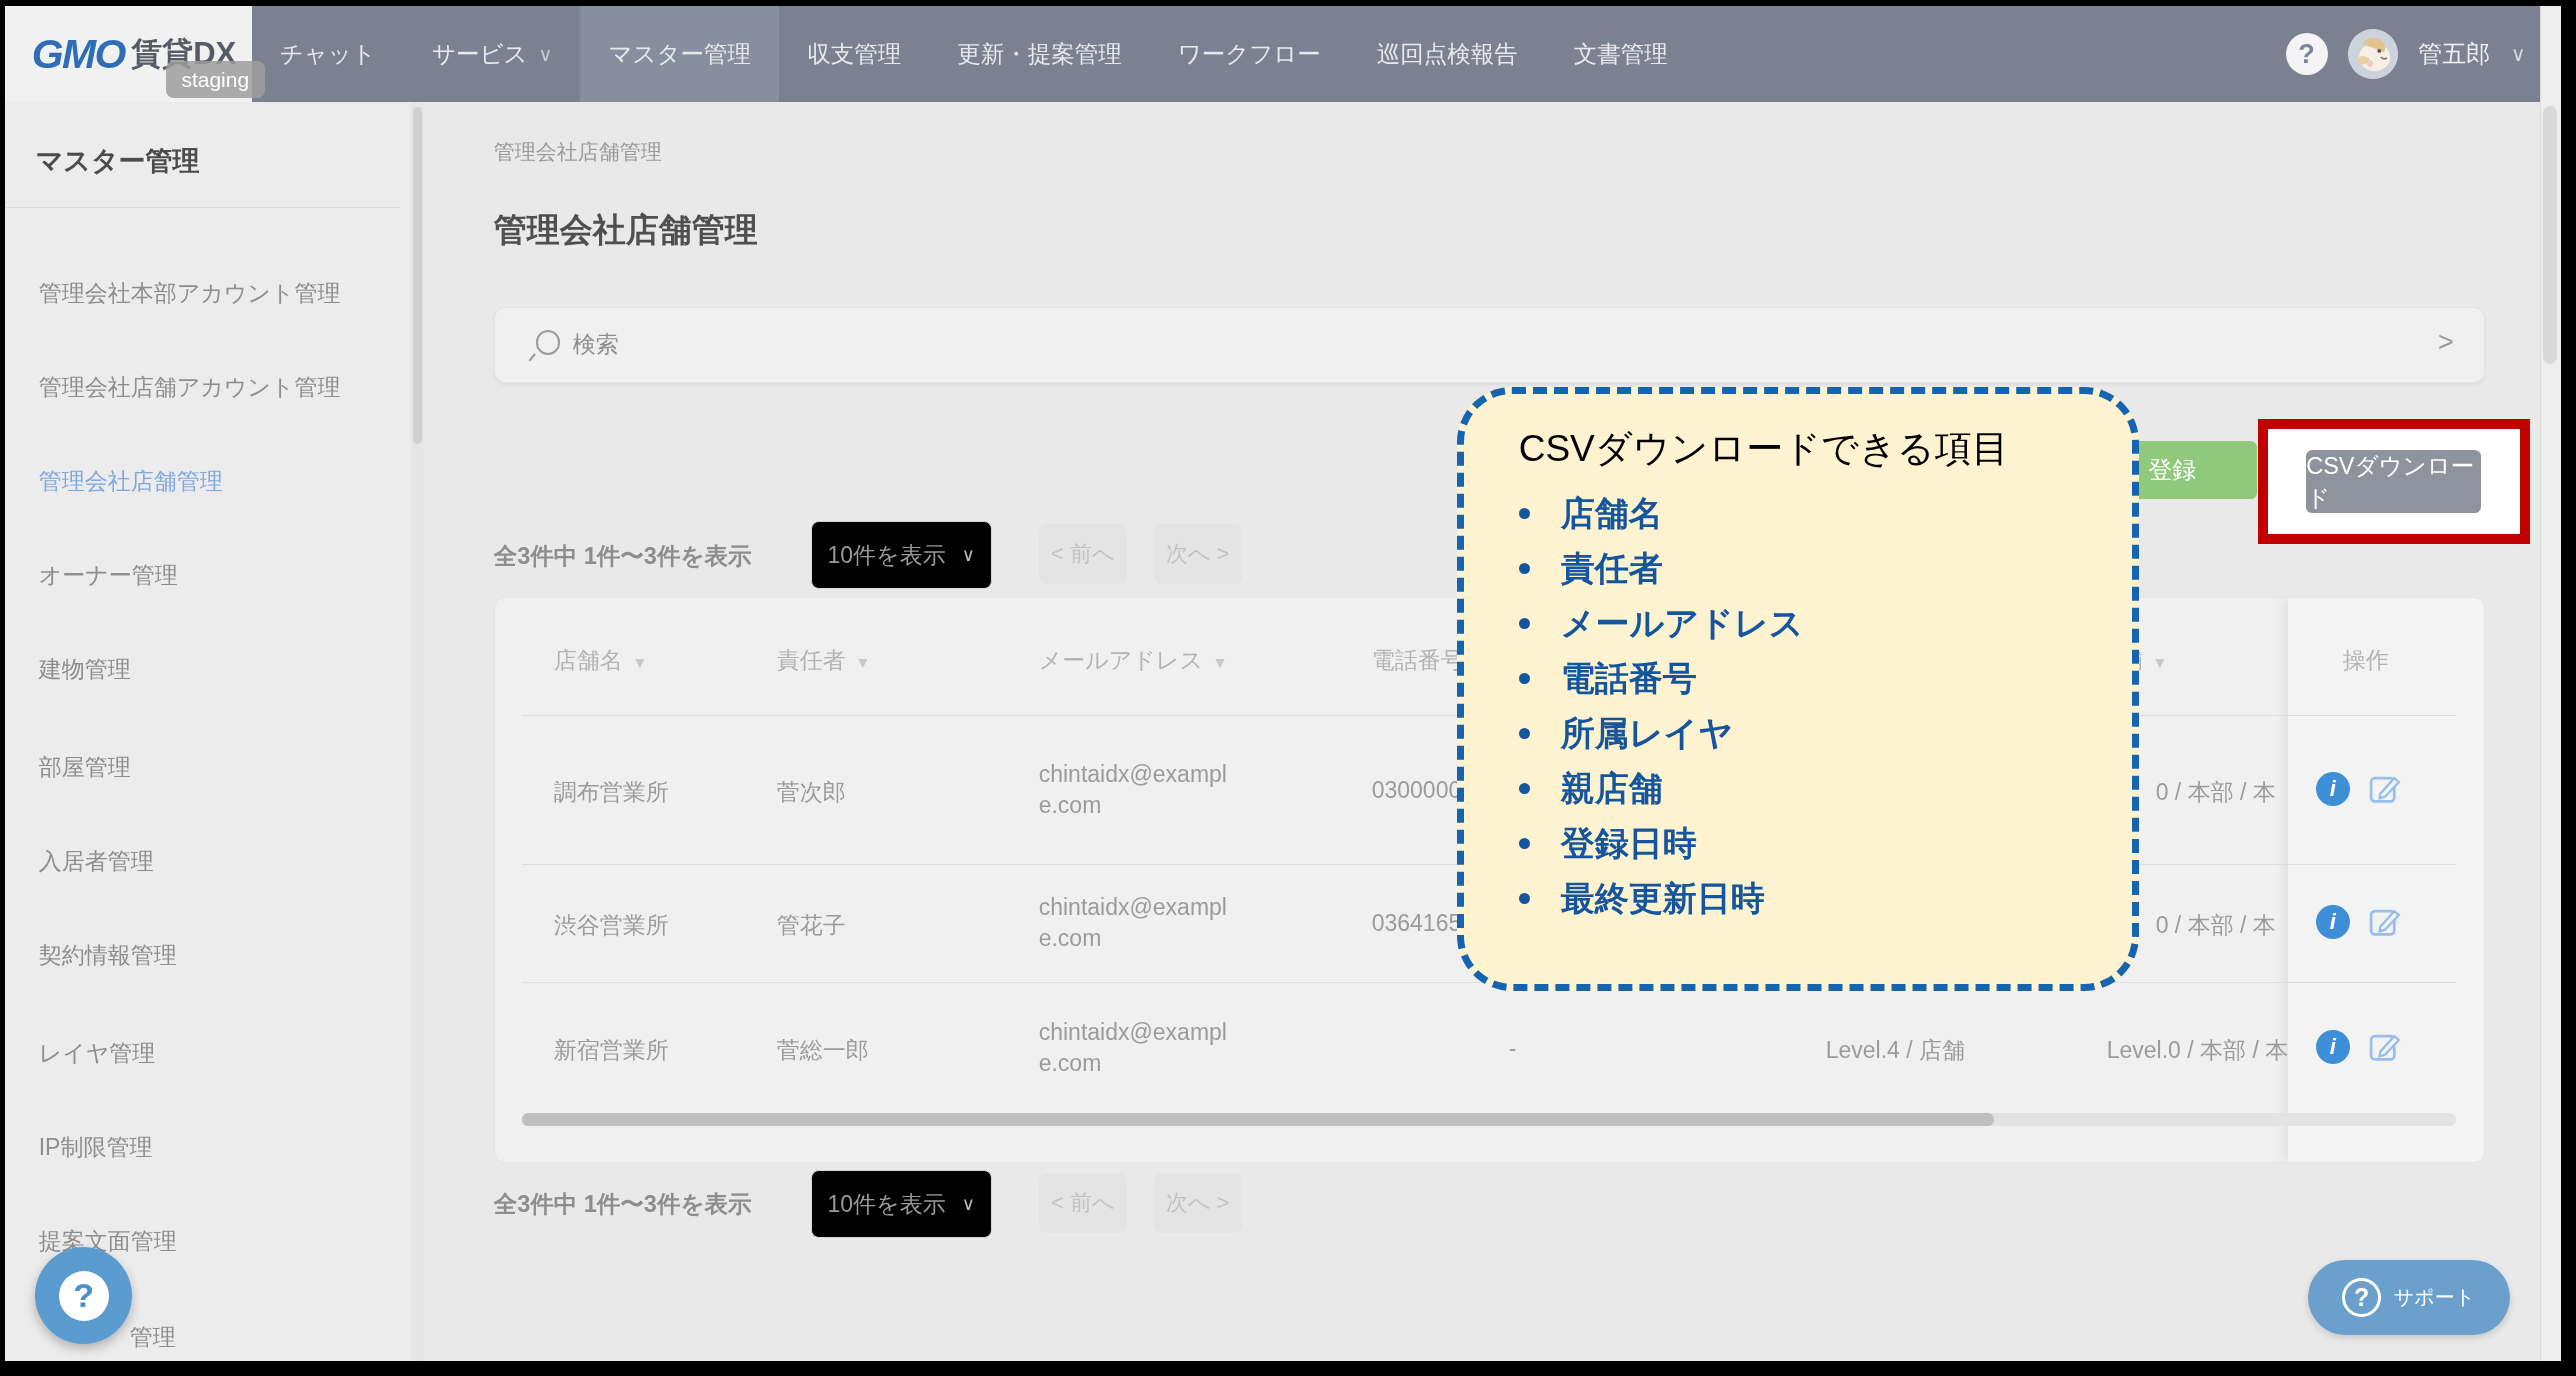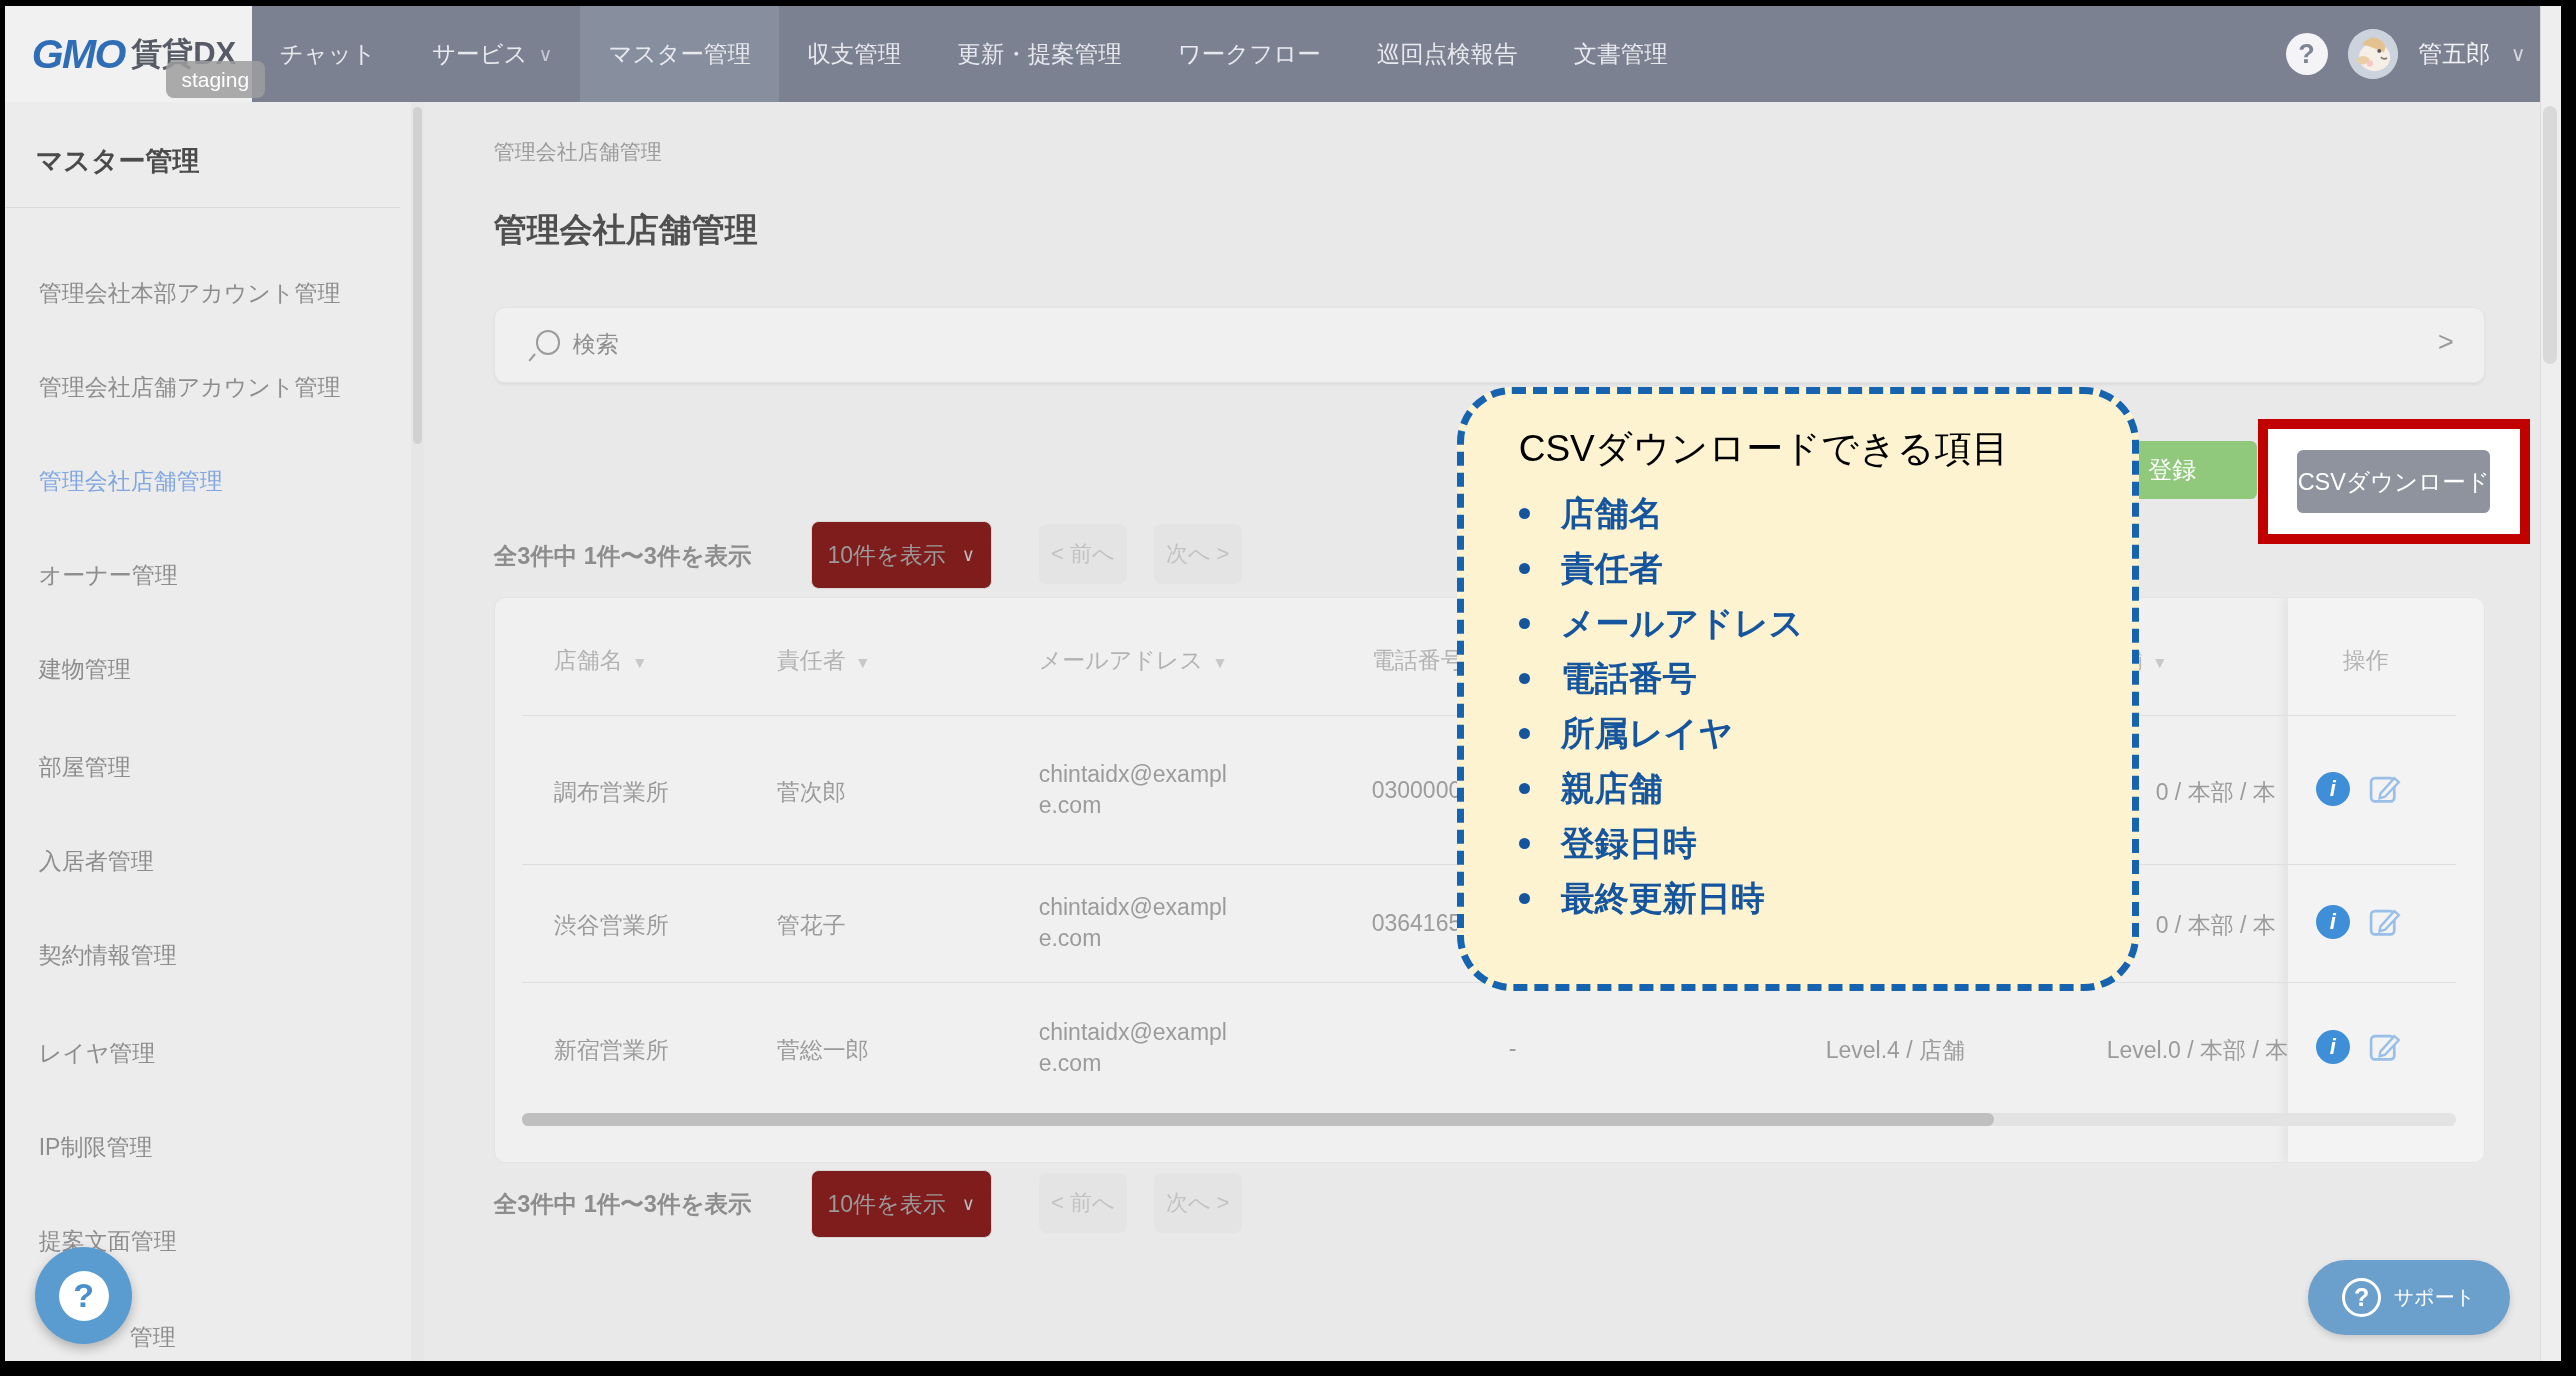--- a/index.html
+++ b/index.html
@@ -54,25 +54,25 @@
     border:0.8px solid #e4e4e4;border-radius:11px;box-shadow:0 1.6px 3.1px rgba(0,0,0,.05);}
   .mag{position:absolute;left:41px;top:22px;width:20.4px;height:20.4px;border:2.3px solid #9b9b9b;border-radius:50%;}
   .mag::after{content:"";position:absolute;left:-7px;top:20.4px;width:2.3px;height:9.4px;background:#9b9b9b;transform:rotate(40deg);}
   .searchtxt{position:absolute;left:78px;top:21px;font-size:23px;color:#8f8f8f;}
   .searchchev{position:absolute;right:30px;top:19px;font-size:27px;color:#9a9a9a;}
 
   .btn-register{position:absolute;left:2083px;top:435px;width:169px;height:58px;background:#90c87c;border-radius:6.3px;
     color:#fff;font-size:24px;display:flex;align-items:center;justify-content:center;z-index:5;cursor:pointer;}
   .redbox{position:absolute;left:2253px;top:413px;width:252px;height:105px;background:#fff;
     border:10.2px solid #c10000;z-index:25;display:flex;align-items:center;justify-content:center;}
-  .btn-csv{width:193px;height:63px;background:#8e939d;border-radius:6.3px;color:#fff;font-size:23.5px;
+  .btn-csv{width:175px;height:63px;background:#8e939d;border-radius:6.3px;color:#fff;font-size:23.5px;
     display:flex;align-items:center;justify-content:center;cursor:pointer;}
 
   .pgsum{position:absolute;font-size:23.5px;color:#8d8d8d;font-weight:bold;}
-  .pgsize{position:absolute;width:179px;height:66px;background:#7f1d1d;border:0.8px solid #d8d8d8;border-radius:7.8px;
+  .pgsize{position:absolute;width:179px;height:66px;background:#000000;border:0.8px solid #d8d8d8;border-radius:7.8px;
     display:flex;align-items:center;justify-content:center;gap:16px;font-size:23px;color:#9a9a9a;cursor:pointer;}
   .pgsize .caret{font-size:18px;color:#bcbcbc;}
   .pgbtn{position:absolute;width:88px;height:60px;background:#e4e4e4;border-radius:7.8px;
     display:flex;align-items:center;justify-content:center;font-size:22px;color:#c2c2c2;}
 
   
   .tablecard{position:absolute;left:489px;top:591px;width:1989px;height:564px;background:#f0f0f0;
     border:0.8px solid #e4e4e4;border-radius:11px;z-index:1;overflow:hidden;}
   .opcol{position:absolute;left:1793px;top:0;right:0;bottom:0;background:#f3f3f3;box-shadow:-6.3px 0 7.8px rgba(0,0,0,.05);}
   .th{position:absolute;top:47px;font-size:23px;color:#b3b3b3;white-space:nowrap;}

